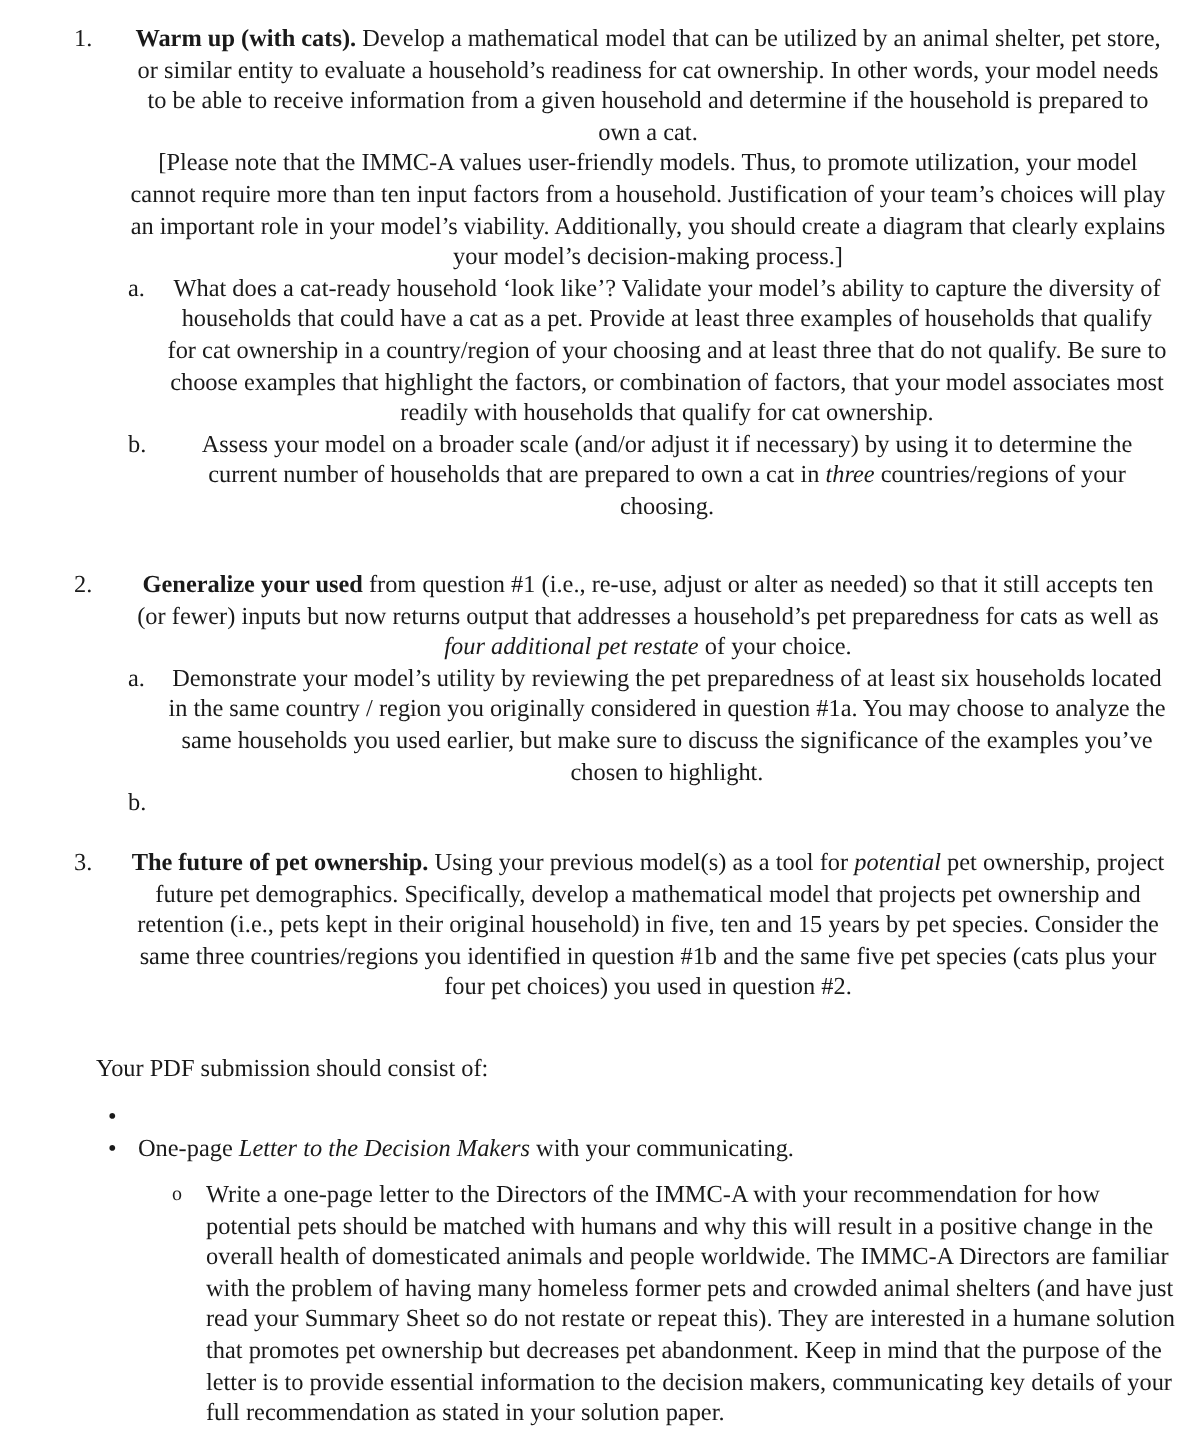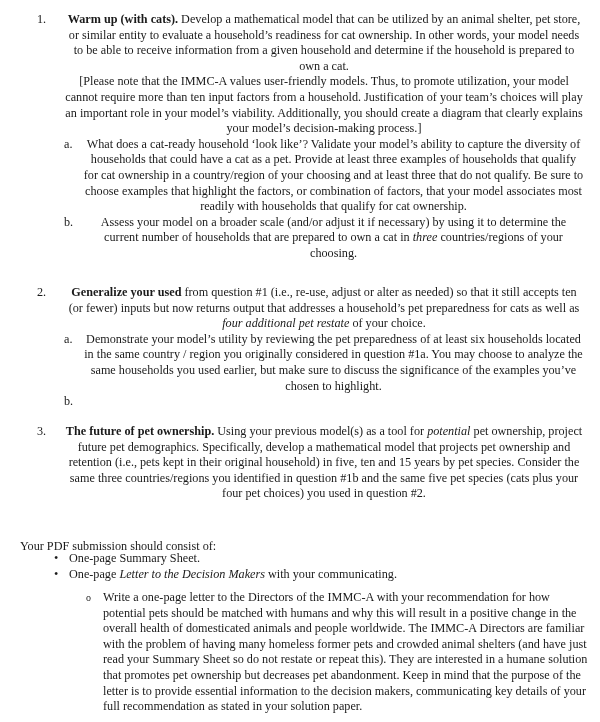--- a/index.html
+++ b/index.html
@@ -9,21 +9,21 @@
     line-height: 15.6px;
   }
   .page { position: absolute; left: 0; top: 0; width: 600px; }
   .q { position: absolute; left: 0; width: 600px; }
   .qnum { position: absolute; left: 37px; top: 0; }
   .qbody { position: absolute; left: 64px; width: 520px; text-align: center; }
   .sub { position: relative; padding-left: 19px; }
   .sub .lbl { position: absolute; left: 0; top: 0; }
   b { font-weight: bold; }
   i { }
-  .para { position: absolute; left: 20px; width: 540px; margin-top: 12px; }
+  .para { position: absolute; left: 48px; width: 540px; }
   .bullet { position: absolute; left: 54px; width: 500px; padding-left: 15px; }
   .bullet .dot { position: absolute; left: 0; top: 0; }
   .obullet { position: absolute; left: 86px; width: 488px; padding-left: 17px; }
   .obullet .circ { position: absolute; left: 0; top: 0; font-size: 10px; }
 </style>
 </head>
 <body>
 
 <div class="page">
 
@@ -61,21 +61,20 @@
     <span class="qnum">3.</span>
     <div class="qbody" style="top:0;">
       <div><b>The future of pet ownership.</b><span> Using your previous model(s) as a tool for </span><i>potential</i><span> pet ownership, project future pet demographics. Specifically, develop a mathematical model that projects pet ownership and retention (i.e., pets kept in their original household) in five, ten and 15 years by pet species. Consider the same three countries/regions you identified in question #1b and the same five pet species (cats plus your four pet choices) you used in question #2.</span></div>
     </div>
   </div>
 
   <div class="para" style="top:527px;">Your PDF submission should consist of:</div>
 
   <div class="bullet" style="top:551px;">
     <span class="dot">•</span>
-    <span>One-page Summary Sheet.</span>
   </div>
   <div class="bullet" style="top:567px;">
     <span class="dot">•</span>
     <span>One-page </span><i>Letter to the Decision Makers</i><span> with your communicating.</span>
   </div>
 
   <div class="obullet" style="top:590px;">
     <span class="circ">o</span>
     <span>Write a one-page letter to the Directors of the IMMC-A with your recommendation for how potential pets should be matched with humans and why this will result in a positive change in the overall health of domesticated animals and people worldwide. The IMMC-A Directors are familiar with the problem of having many homeless former pets and crowded animal shelters (and have just read your Summary Sheet so do not restate or repeat this). They are interested in a humane solution that promotes pet ownership but decreases pet abandonment. Keep in mind that the purpose of the letter is to provide essential information to the decision makers, communicating key details of your full recommendation as stated in your solution paper.</span>
   </div>

